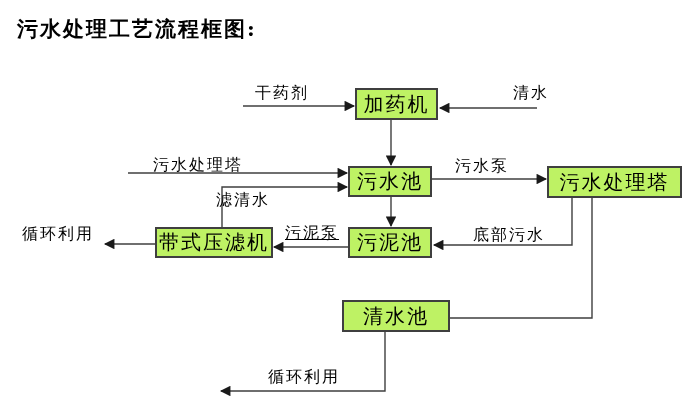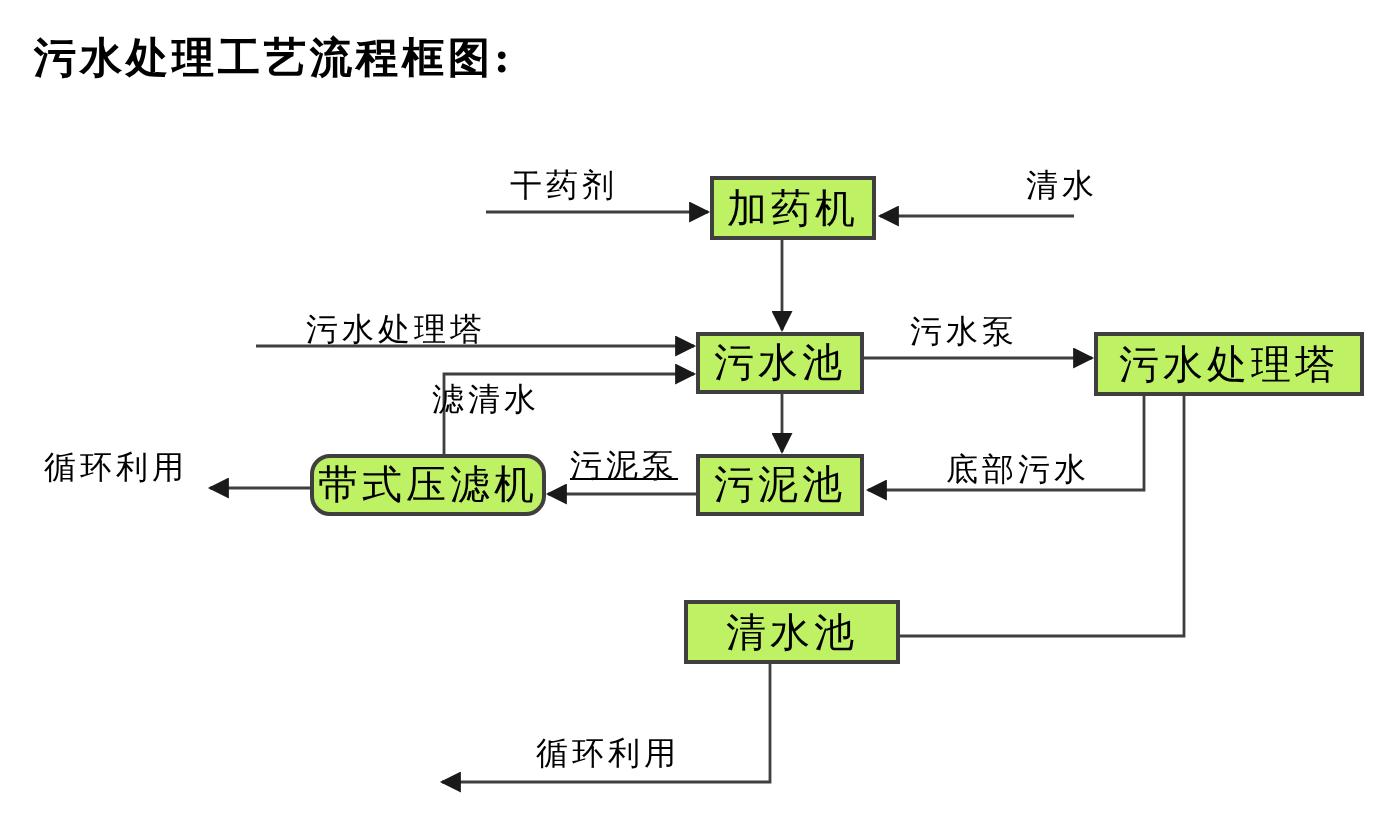--- a/index.html
+++ b/index.html
@@ -55,21 +55,21 @@
   #edges path.edge {
     stroke: #3f3f3f;
     stroke-width: 1.4;
     fill: none;
   }
   
   #node-dosing-machine          { left: 355px; top:  88px; width:  83px; height: 32px; }
   #node-sewage-pool             { left: 348px; top: 166px; width:  84px; height: 31px; }
   #node-sewage-treatment-tower  { left: 547px; top: 166px; width: 135px; height: 32px; }
   #node-sludge-pool             { left: 348px; top: 227px; width:  84px; height: 31px; text-align: right; }
-  #node-belt-filter-press       { left: 155px; top: 227px; width: 118px; height: 31px; border-radius: 10px; }
+  #node-belt-filter-press       { left: 155px; top: 227px; width: 118px; height: 31px; }
   #node-clear-water-pool        { left: 342px; top: 300px; width:  108px; height: 32px; }
   
   #label-dry-agent           { left: 248px; top:  84px; width: 68px; }
   #label-clear-water         { left: 471px; top:  84px; width: 48px; margin-left: 36px; }
   #label-sand-washing-sewage { left: 153px; top: 156px; width: 88px; }
   #label-sewage-pump         { left: 450px; top: 157px; width: 64px; }
   #label-filtered-water      { left: 211px; top: 191px; width: 64px; }
   #label-sludge-pump         { left: 280px; top: 224px; width: 64px; text-decoration: underline; }
   #label-bottom-sewage       { left: 466px; top: 226px; width: 86px; }
   #label-mud-cake-out        { left:  15px; top: 225px; width: 86px; }

